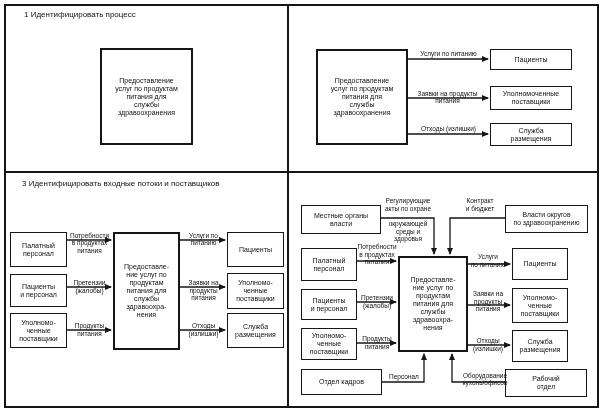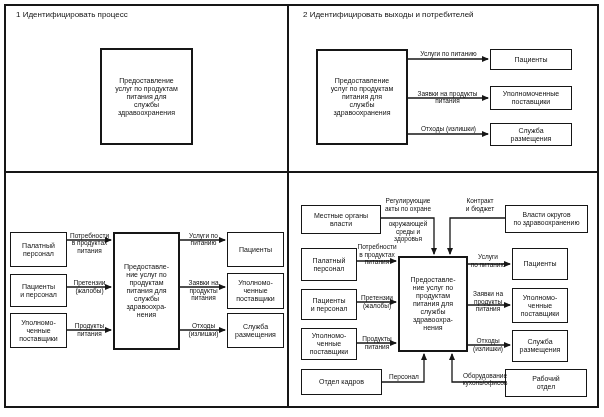--- a/index.html
+++ b/index.html
@@ -53,43 +53,43 @@
 
       <path d="M382,382 H424 V354" marker-end="url(#ah)"></path>
       <path d="M505,382 H452 V354" marker-end="url(#ah)"></path>
     </g>
   </svg>
 
   <div class="frame" style="left:4px;top:4px;width:595px;height:404px;"></div>
   <div class="vdiv" style="left:287px;top:4px;width:2px;height:404px;"></div>
   <div class="hdiv" style="left:4px;top:171px;width:595px;height:2px;"></div>
 
-  <div class="title" style="left:16px;top:10px;">1 Идентифицировать процесс</div>
+  <div class="title" style="left:24px;top:10px;">1 Идентифицировать процесс</div>
   <div class="box pbox" style="left:100px;top:48px;width:93px;height:97px;">Предоставление
 услуг по продуктам
 питания для
 службы
 здравоохранения</div>
 
-  <div class="title" style="left:303px;top:10px;">2 Идентифицировать выходы и потребителей</div>
   <div class="box pbox" style="left:316px;top:49px;width:92px;height:96px;">Предоставление
 услуг по продуктам
 питания для
 службы
 здравоохранения</div>
   <div class="lbl" style="left:409px;top:50px;width:79px;">Услуги по питанию</div>
   <div class="lbl" style="left:407px;top:89.5px;width:81px;">Заявки на продукты
 питания</div>
   <div class="lbl" style="left:409px;top:125px;width:79px;">Отходы (излишки)</div>
   <div class="box" style="left:490px;top:49px;width:82px;height:21px;">Пациенты</div>
   <div class="box" style="left:490px;top:86px;width:82px;height:24px;">Уполномоченные
 поставщики</div>
   <div class="box" style="left:490px;top:123px;width:82px;height:23px;">Служба
 размещения</div>
 
+  <div class="title" style="left:22px;top:179px;">3 Идентифицировать входные потоки и поставщиков</div>
   <div class="box" style="left:10px;top:232px;width:57px;height:35px;">Палатный
 персонал</div>
   <div class="box" style="left:10px;top:274px;width:57px;height:33px;">Пациенты
 и персонал</div>
   <div class="box" style="left:10px;top:313px;width:57px;height:35px;">Уполномо-
 ченные
 поставщики</div>
   <div class="lbl" style="left:66px;top:231.5px;width:47px;">Потребности
 в продуктах
 питания</div>

